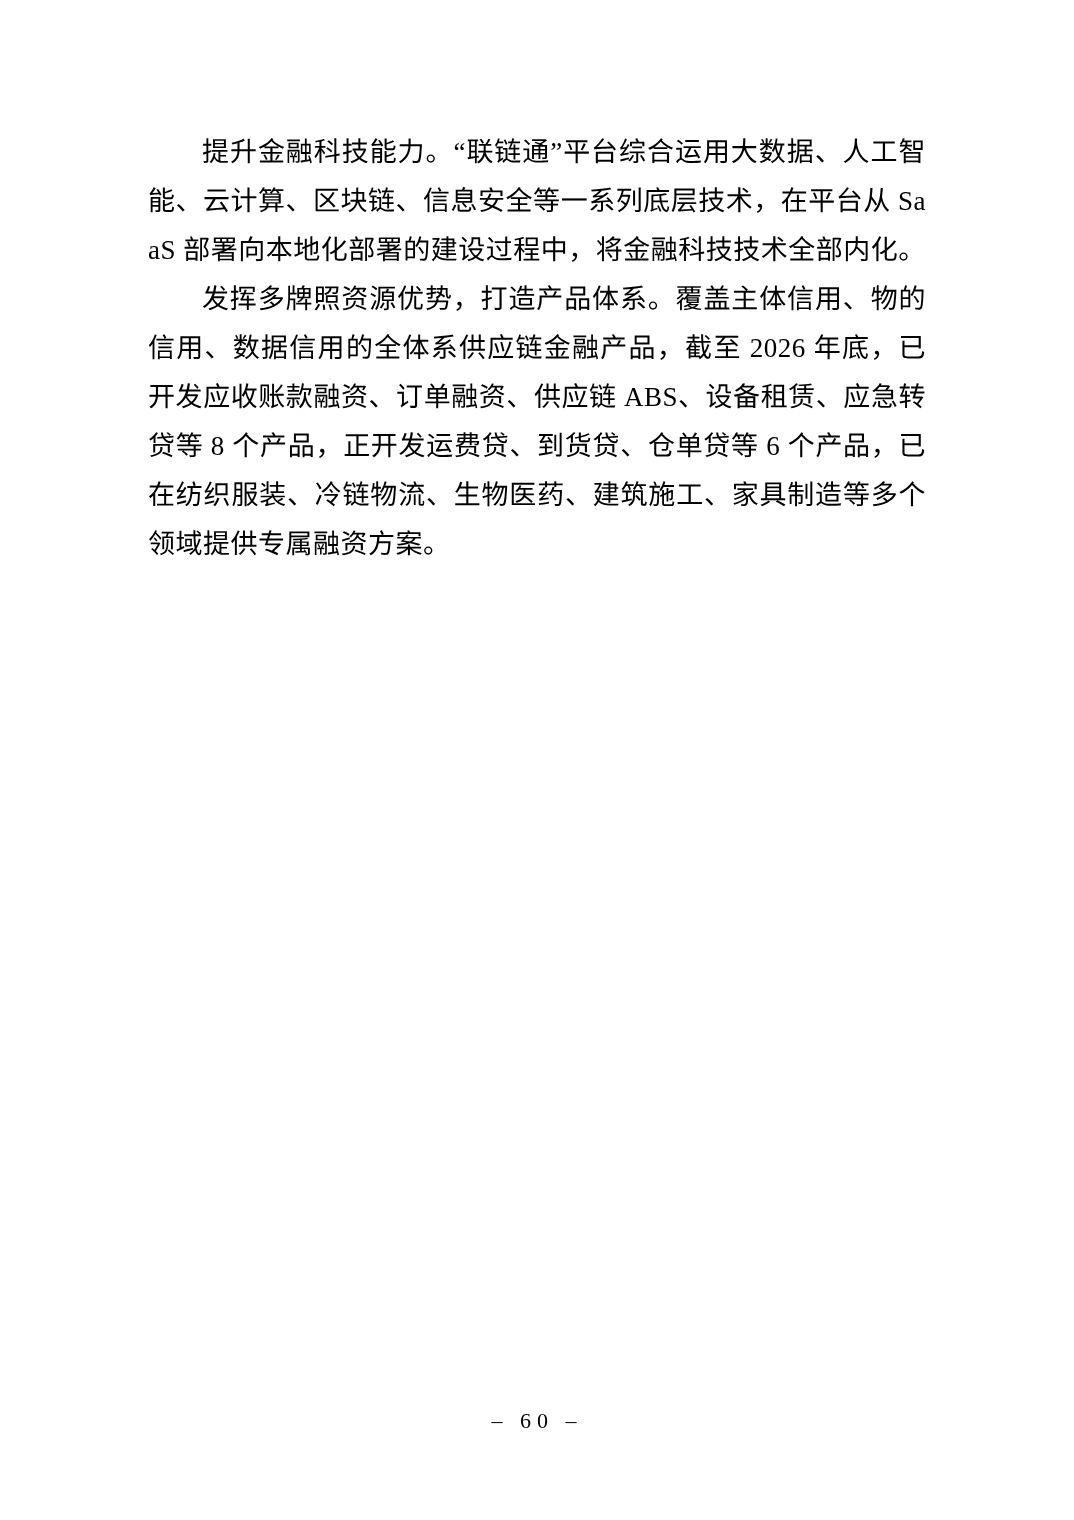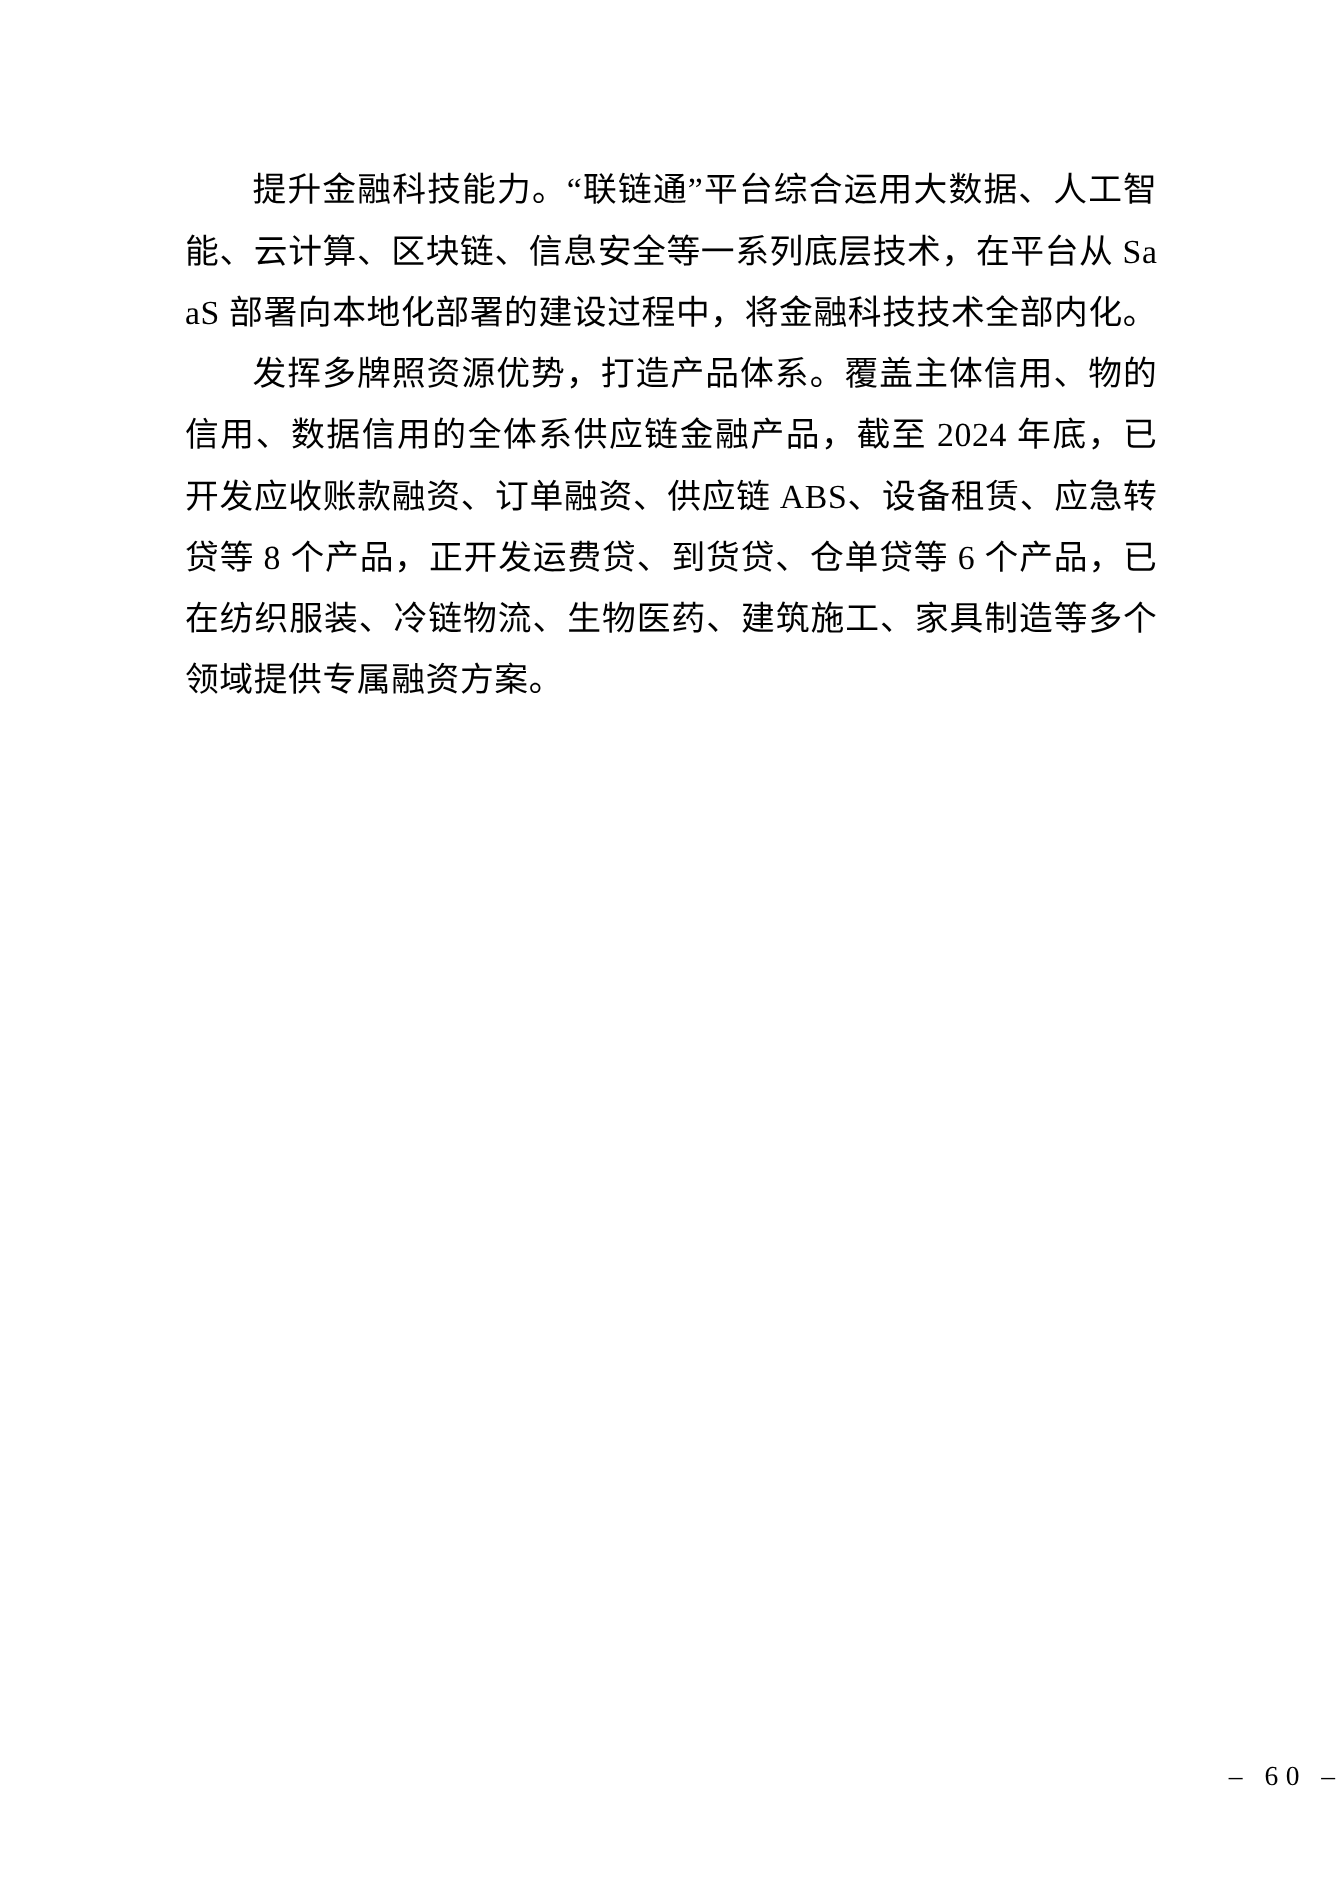--- a/index.html
+++ b/index.html
@@ -34,34 +34,34 @@
     line-height: 49px;
     text-indent: 2em;
     letter-spacing: 0.5px;
     word-break: break-all;
   }
   .page-footer {
     position: absolute;
     top: 1408px;
     left: 0;
     width: 100%;
-    text-align: right;
+    text-align: center;
   }
   .page-footer .page-number {
     font-size: 22px;
     letter-spacing: 6px;
     color: #000000;
     font-family: "Liberation Serif", "DejaVu Serif", serif;
   }
 </style>
 </head>
 <body>
 
 <div class="page">
   <main class="doc-body">
     <p class="para">提升金融科技能力。“联链通”平台综合运用大数据、人工智能、云计算、区块链、信息安全等一系列底层技术，在平台从 SaaS 部署向本地化部署的建设过程中，将金融科技技术全部内化。</p>
-    <p class="para">发挥多牌照资源优势，打造产品体系。覆盖主体信用、物的信用、数据信用的全体系供应链金融产品，截至 2024 年底，已开发应收账款融资、订单融资、供应链 ABS、设备租赁、应急转贷等 8 个产品，正开发运费贷、到货贷、仓单贷等 6 个产品，已在纺织服装、冷链物流、生物医药、建筑施工、家具制造等多个领域提供专属融资方案。</p>
+    <p class="para">发挥多牌照资源优势，打造产品体系。覆盖主体信用、物的信用、数据信用的全体系供应链金融产品，截至 2026 年底，已开发应收账款融资、订单融资、供应链 ABS、设备租赁、应急转贷等 8 个产品，正开发运费贷、到货贷、仓单贷等 6 个产品，已在纺织服装、冷链物流、生物医药、建筑施工、家具制造等多个领域提供专属融资方案。</p>
   </main>
 
   <footer class="page-footer">
     <span class="page-number">– 60 –</span>
   </footer>
 </div>
 
 </body></html>

